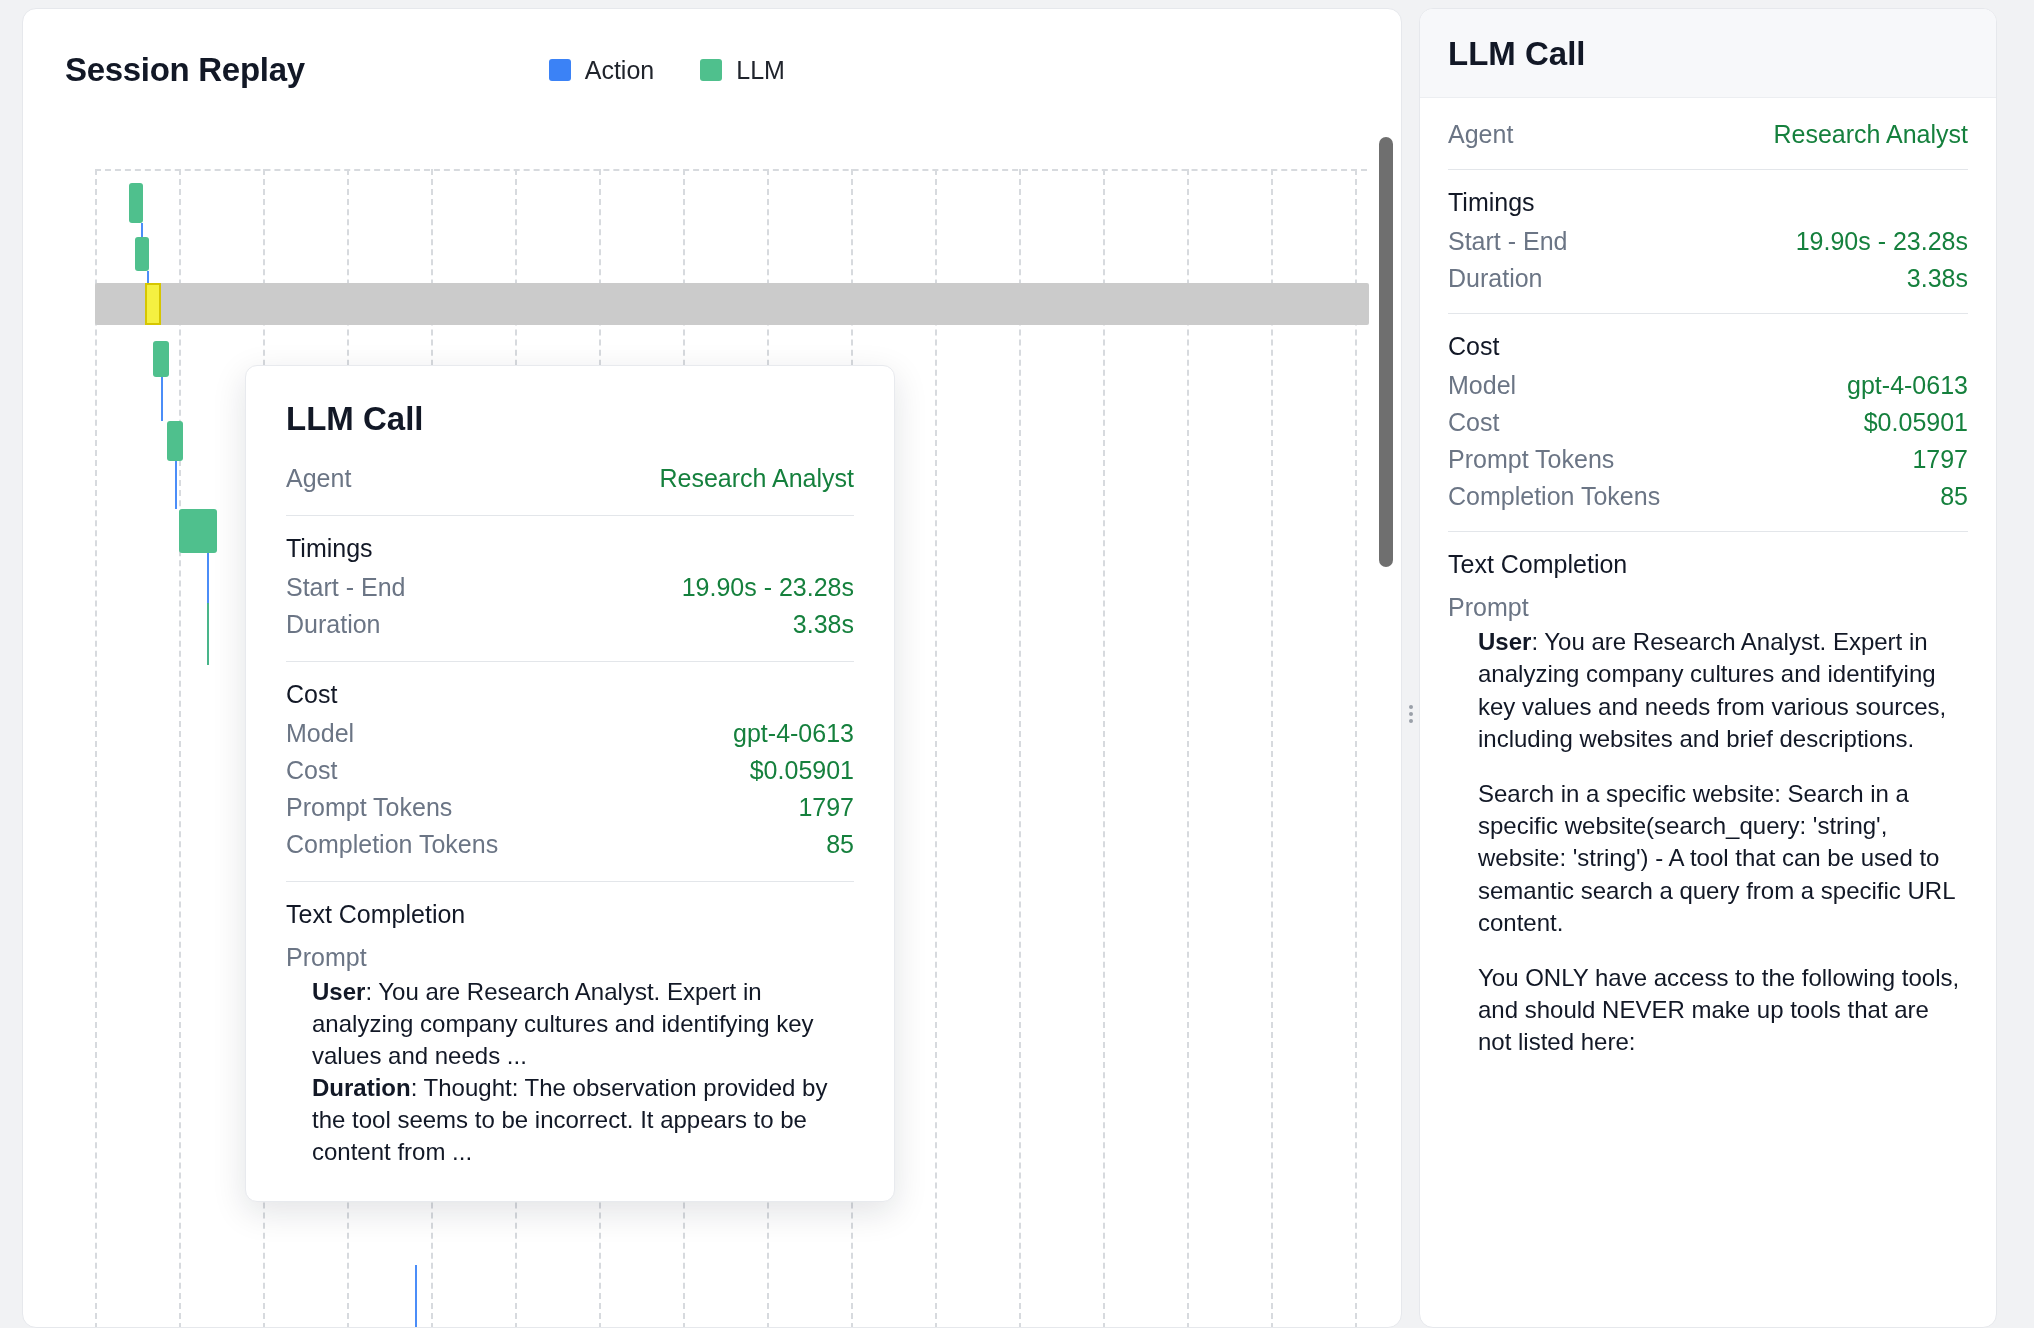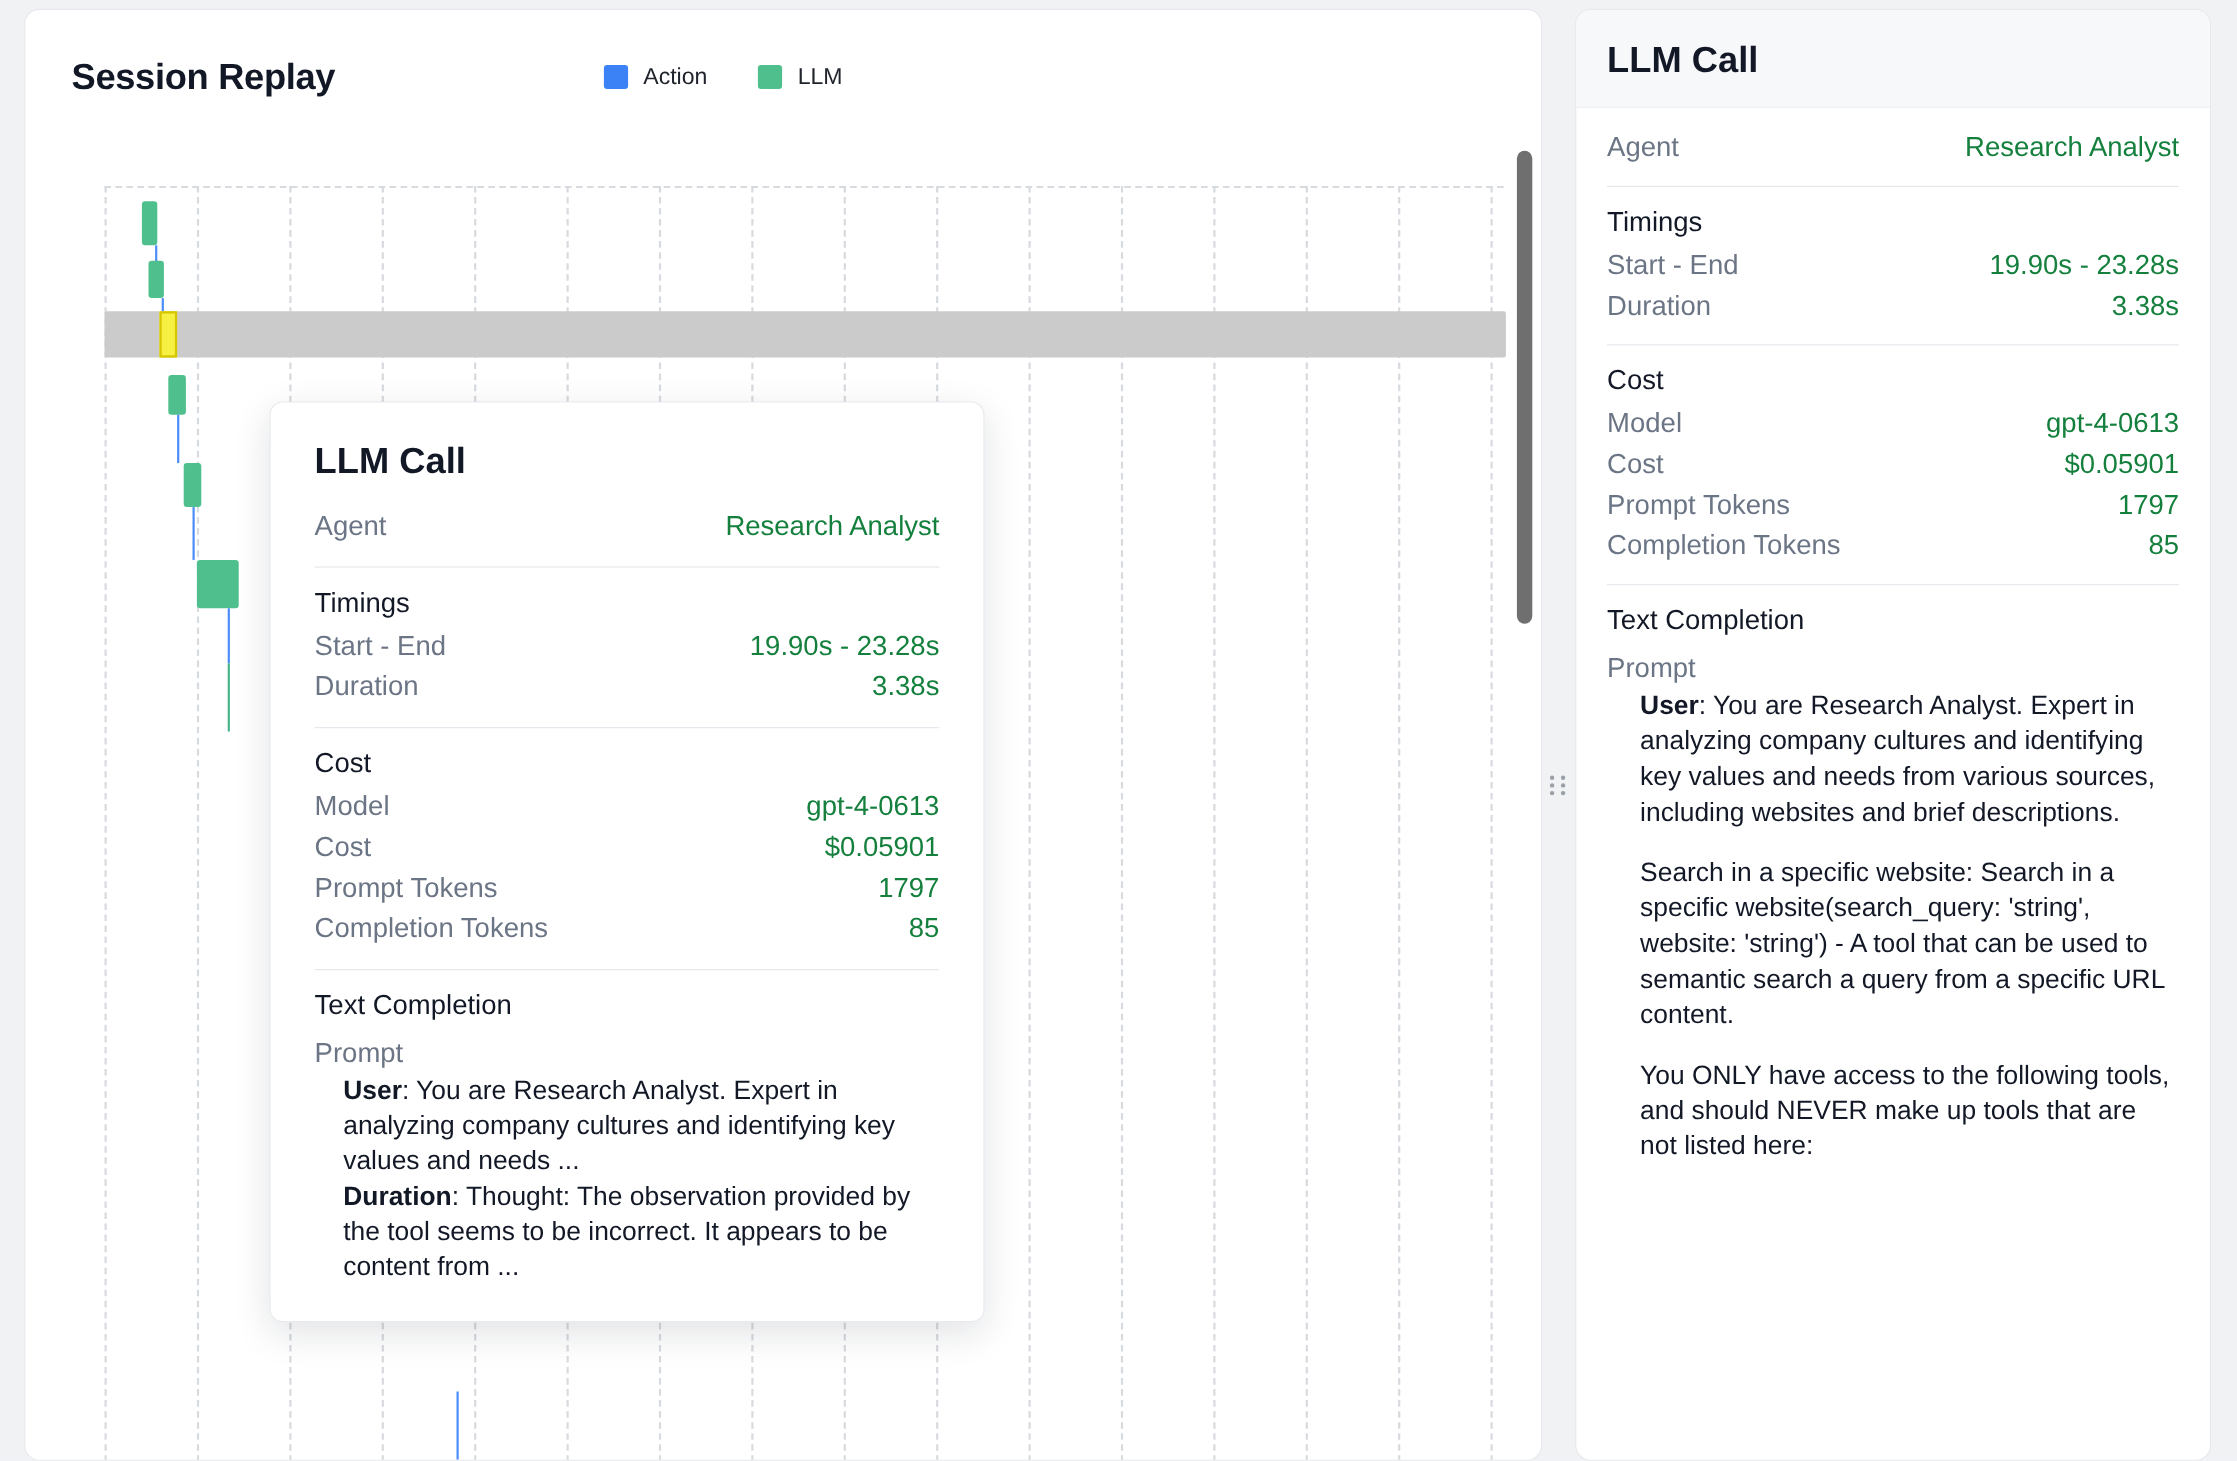--- a/index.html
+++ b/index.html
@@ -7,21 +7,21 @@
     margin: 0; padding: 0;
     width: 2034px; height: 1328px;
     background: #f1f2f4;
     font-family: "Liberation Sans", sans-serif;
     overflow: hidden;
   }
   .app {
     position: relative;
     width: 2034px; height: 1036px;
     display: flex;
-    gap: 16px;
+    gap: 3px;
   }
 
   
   .left-panel {
     position: relative;
     margin: 8px 0 0 22px;
     width: 1380px;
     height: 1320px;
     background: #ffffff;
     border: 1px solid #e6e8ec;
@@ -41,21 +41,21 @@
     letter-spacing: -0.3px;
   }
   .legend {
     display: flex;
     align-items: center;
     margin-left: 244px;
     gap: 46px;
   }
   .legend-item { display: flex; align-items: center; gap: 14px; }
   .legend-swatch { width: 22px; height: 22px; border-radius: 3px; display: inline-block; }
-  .legend-label { font-size: 21px; color: #20242c; }
+  .legend-label { font-size: 25px; color: #20242c; }
 
   
   .timeline {
     position: absolute;
     left: 72px;
     top: 160px;
     width: 1272px;
     height: 1160px;
   }
   .grid-lines {

